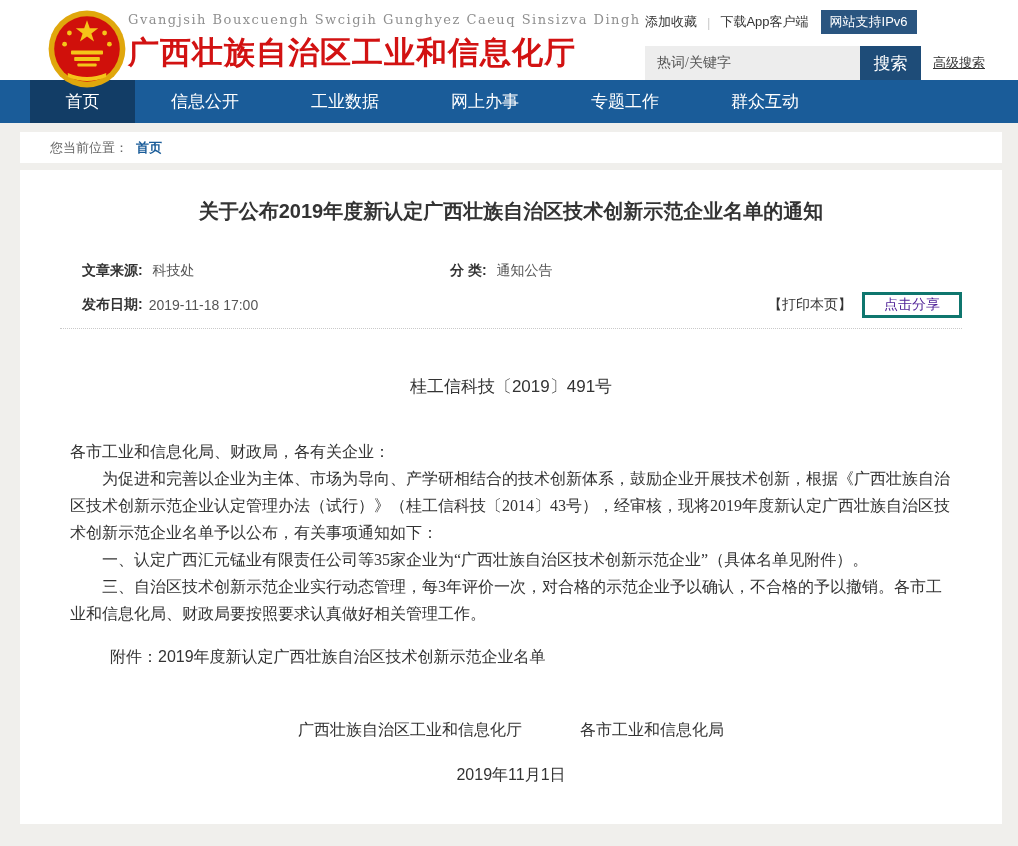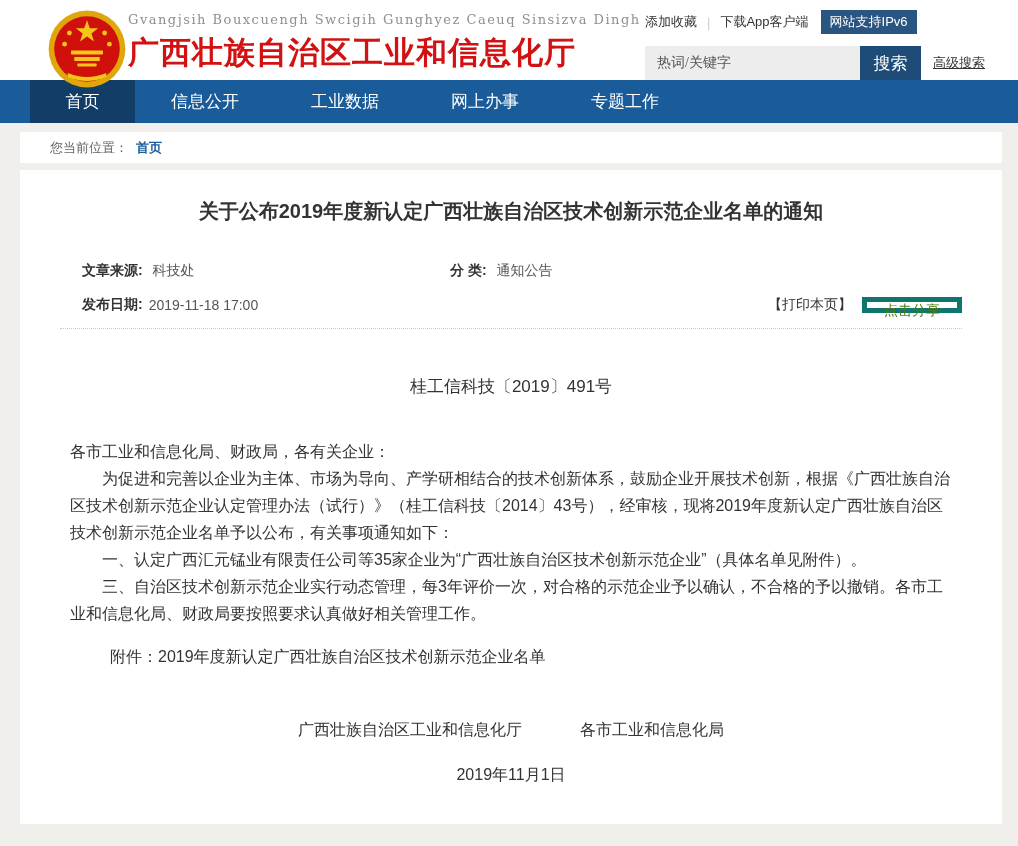--- a/index.html
+++ b/index.html
@@ -40,26 +40,26 @@
   
   .article-title { text-align:center; font-size:20px; font-weight:bold; color:#333; line-height:26px; }
   .meta-block { margin-top:38px; padding:0 18px; font-size:14px; }
   .meta-row1 { display:flex; height:20px; align-items:flex-start; }
   .meta-col-source { width:390px; padding-left:22px; }
   .meta-row2 { display:flex; margin-top:10px; height:26px; align-items:center; padding-left:22px; }
   .meta-label { font-weight:bold; color:#333; margin-right:6px; }
   .meta-value { color:#555; }
   .meta-spacer { flex:1; }
   .print-link { font-size:14px; color:#333; cursor:pointer; margin-right:10px; }
-  .share-btn { background:#fff; border:5px solid #0f766e; width:100px; height:16px; font-size:14px; color:#4d7c0f; cursor:pointer; font-family:inherit; }
+  .share-btn { background:#fff; border:3px solid #0f766e; width:100px; height:26px; font-size:14px; color:#4c1d95; cursor:pointer; font-family:inherit; }
   .dotted-sep { border-bottom:1px dotted #c9c9c9; margin-top:10px; }
 
   .doc-number { text-align:center; margin-top:46px; font-size:17px; color:#333; }
   .article-body { margin-top:40px; padding:0 28px; font-size:16px; color:#333; }
-  .article-body p { line-height:27px; }
+  .article-body p { line-height:27px;font-family:Liberation Serif, serif; }
   .article-body p.indent { text-indent:2em; }
   .attachment-line { margin-top:16px; padding:0 28px; font-size:16px; line-height:27px; text-indent:2.5em; color:#333; }
   .signatures { margin-top:50px; display:flex; justify-content:center; gap:58px; font-size:16px; color:#333; }
   .date-line { margin-top:24px; text-align:center; font-size:16px; color:#333; }
 </style>
 </head>
 <body>
 
 <div class="site-header">
   <div class="logo-wrap">
@@ -98,20 +98,21 @@
     </div>
   </div>
 </div>
 
 <div class="main-nav">
   <div class="nav-item first active">首页</div>
   <div class="nav-item">信息公开</div>
   <div class="nav-item">工业数据</div>
   <div class="nav-item">网上办事</div>
   <div class="nav-item">专题工作</div>
+  <div class="nav-item">群众互动</div>
 </div>
 
 <div class="page-zone">
   <div class="breadcrumb-bar">
     <span>您当前位置：</span><span class="crumb-link">首页</span>
   </div>
 
   <div class="content-card">
     <div class="article-title">关于公布2019年度新认定广西壮族自治区技术创新示范企业名单的通知</div>
 

